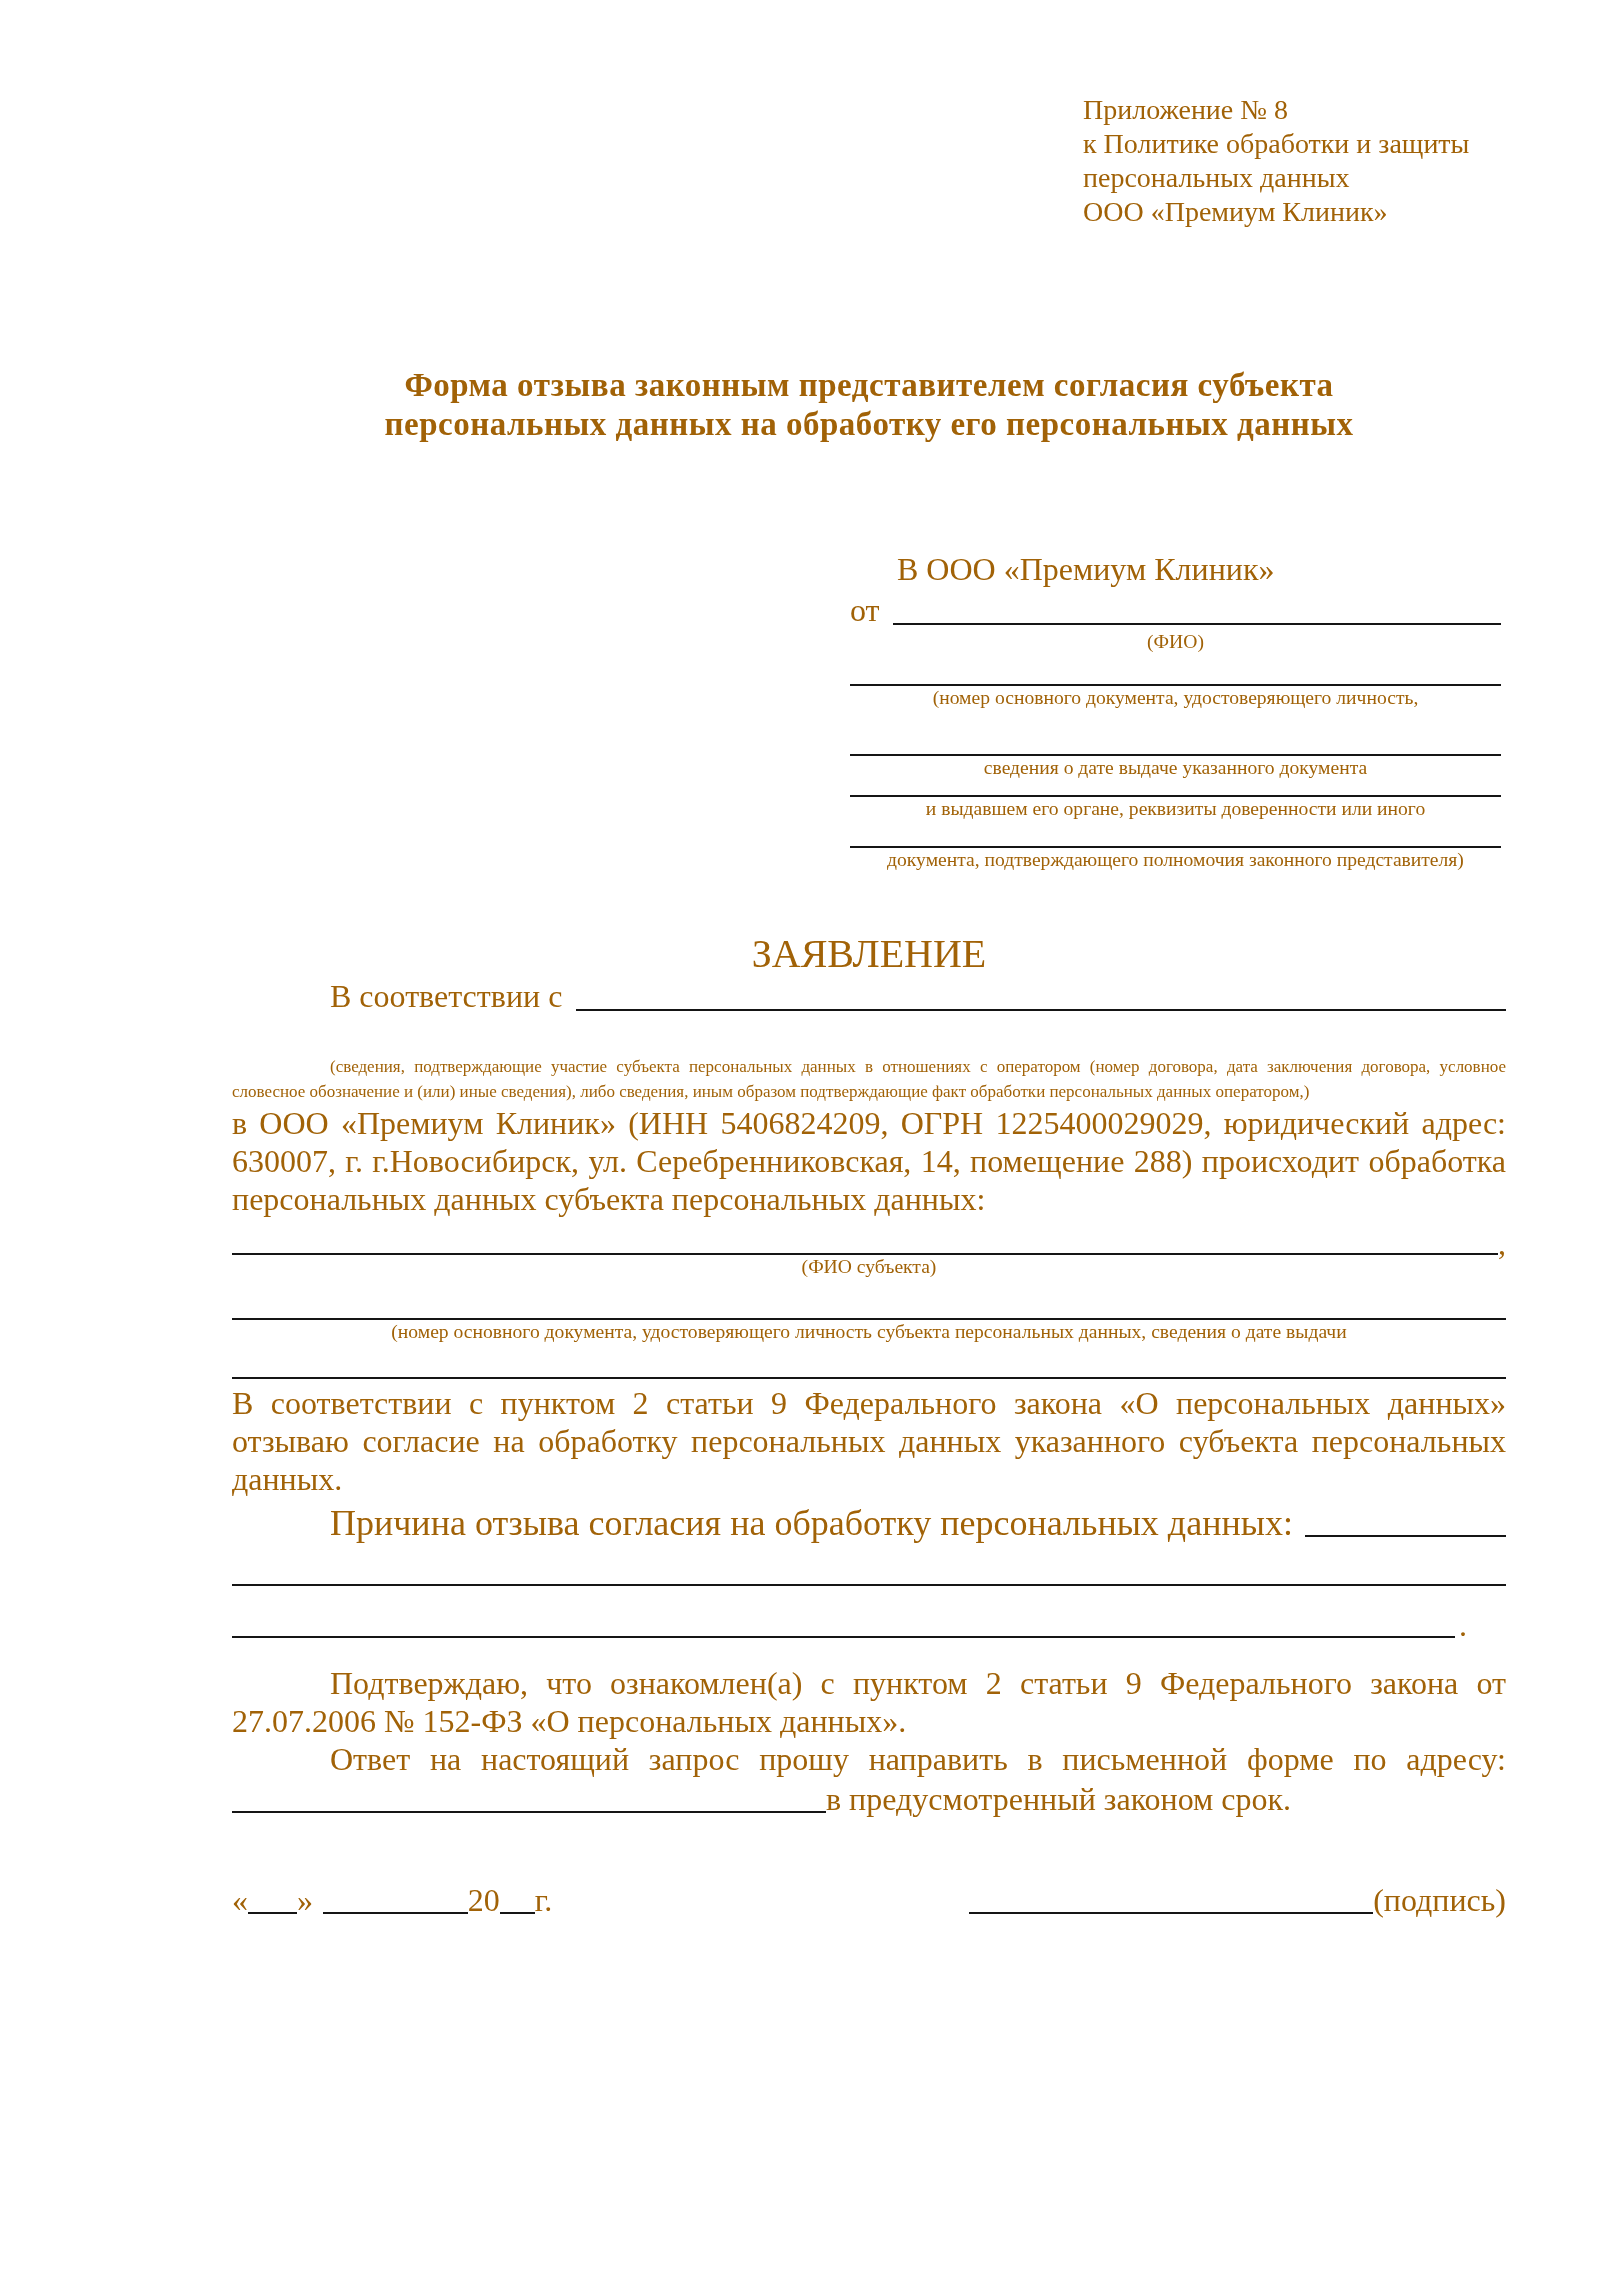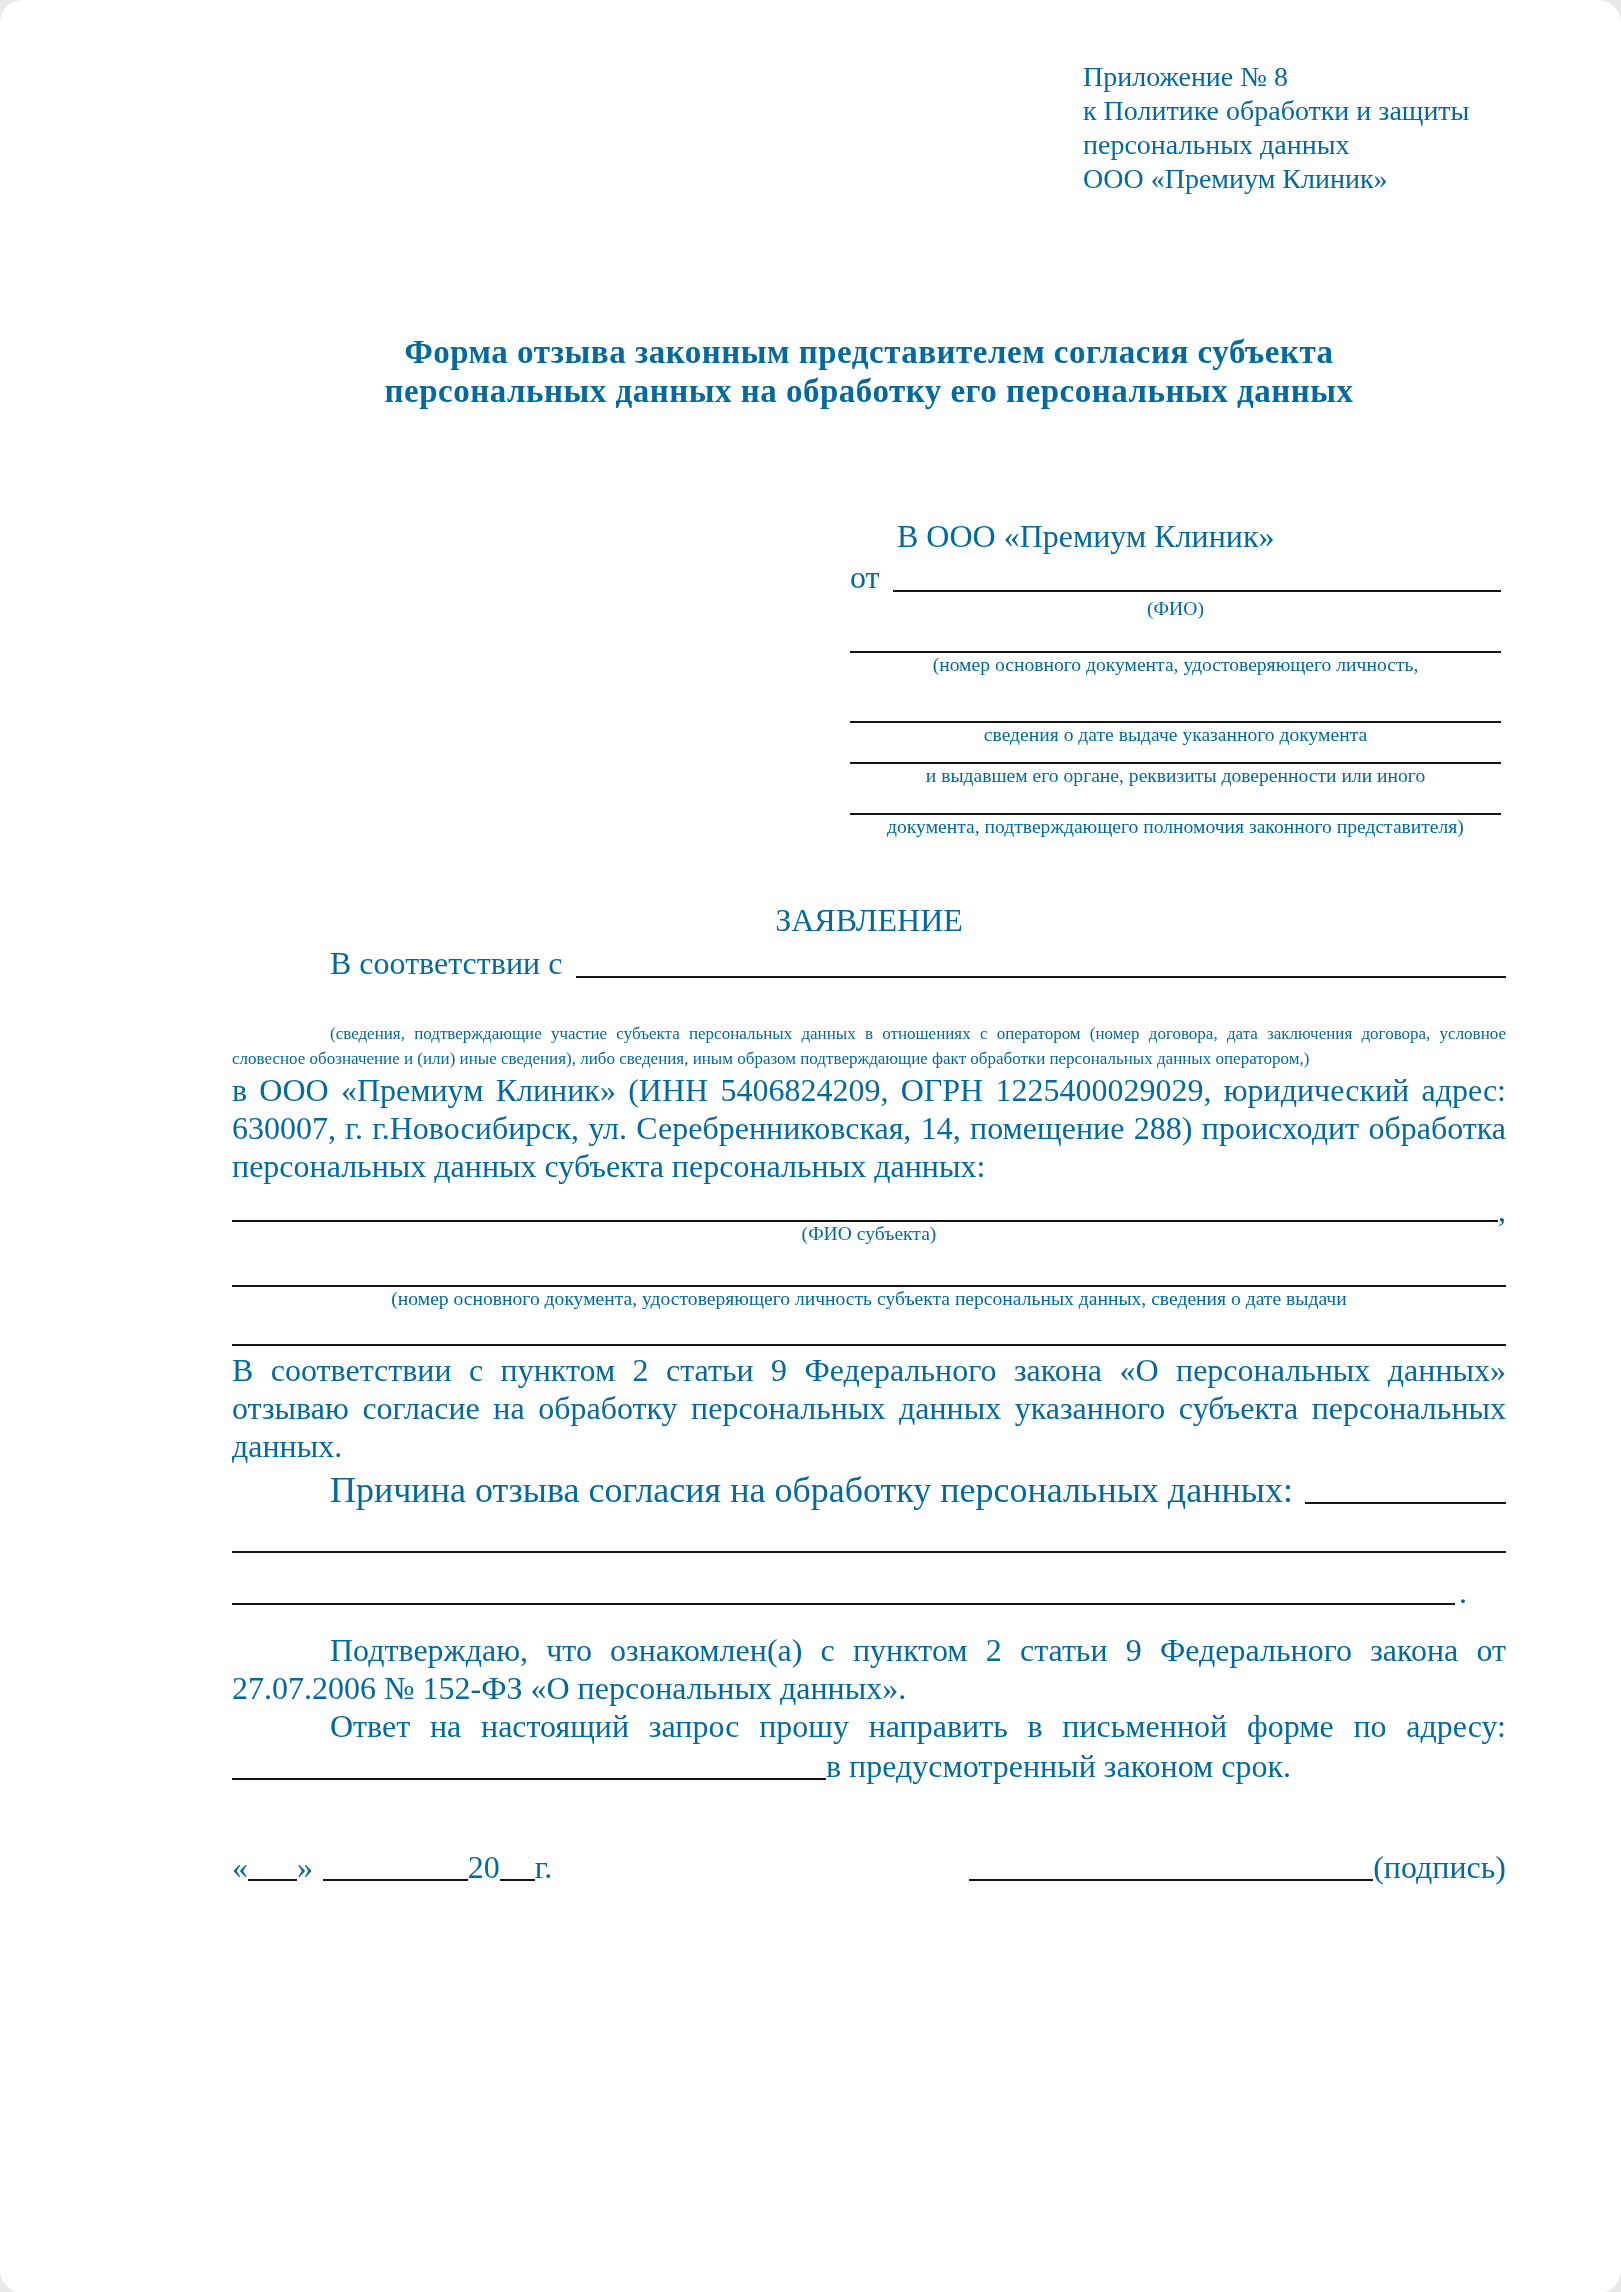--- a/index.html
+++ b/index.html
@@ -1,42 +1,41 @@
 <!DOCTYPE html>
 <html><head>
 <meta charset="utf-8">
 <style>
   html,body{margin:0;padding:0;background:#e9e9e9;}
   .page{
     position:relative;
     width:1621px;height:2293px;
     background:#ffffff;
     box-sizing:border-box;
-    padding:60px 115px 0 232px;
+    padding:93px 115px 0 232px;
     font-family:"Liberation Serif","DejaVu Serif",serif;
-    color:#0369a1;
+    color:#a16207;
     overflow:hidden;
-    border-radius:23px;
   }
   
   .hdr{margin-left:851px;font-size:28px;line-height:34px;}
   
   .title{margin-top:137px;text-align:center;font-weight:bold;font-size:33px;line-height:39px;letter-spacing:0.5px;}
   
   .addr{margin-top:106px;margin-left:618px;width:651px;}
   .addr .org{font-size:32px;line-height:39px;margin-left:47px;}
   .row{display:flex;align-items:flex-end;}
   .from-row{font-size:32px;line-height:39px;height:41px;}
   .from-row .lbl{flex:none;padding-right:13.7px;}
   .fill{flex:1;border-bottom:2.9px solid #151515;margin-bottom:4.9px;}
   .uline{border-bottom:2.9px solid #151515;height:0;}
   .cap{font-size:19.6px;line-height:24.5px;text-align:center;white-space:nowrap;}
   .mb30{margin-bottom:29px;} .mb45{margin-bottom:44px;} .mb34{margin-bottom:14px;} .mb25{margin-bottom:24.5px;}
   
-  .heading{margin-top:62px;text-align:center;font-size:32px;line-height:39px;}
+  .heading{margin-top:62px;text-align:center;font-size:40px;line-height:39px;}
   .intro-row{display:flex;align-items:flex-end;font-size:32px;line-height:39px;height:41px;padding-left:98px;margin-top:2px;}
   .intro-row .lbl{flex:none;padding-right:13.7px;}
   .small-par{font-size:17px;line-height:24.5px;text-align:justify;text-indent:98px;margin-top:39px;}
   .par{font-size:32px;line-height:38px;text-align:justify;}
   .indent{text-indent:98px;}
   .force-last{text-align-last:justify;}
   .fio-row{display:flex;align-items:flex-end;height:21.6px;margin-top:15.7px;font-size:32px;}
   .fio-row .fill{margin-bottom:0;}
   .fio-row .tail{flex:none;line-height:23.5px;}
   .mt39{margin-top:38px;} .mt34{margin-top:33px;}

